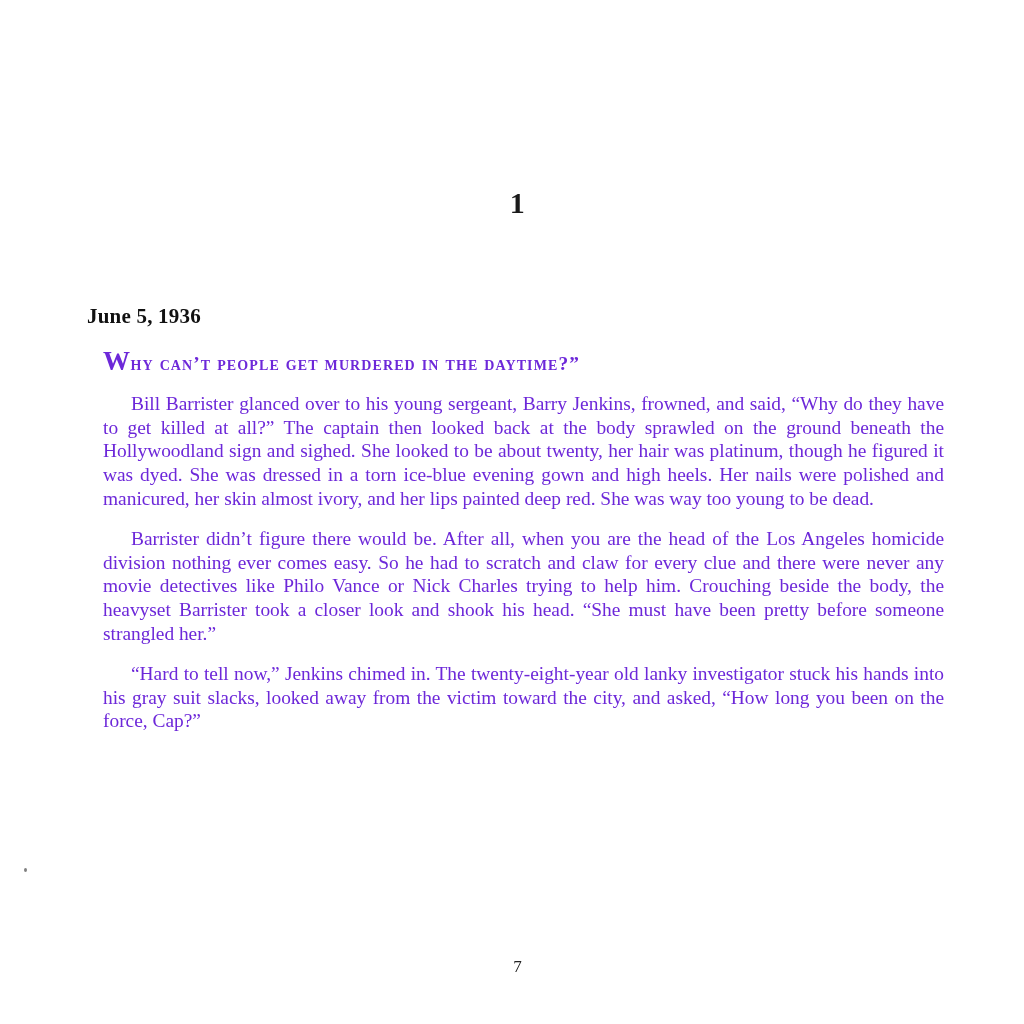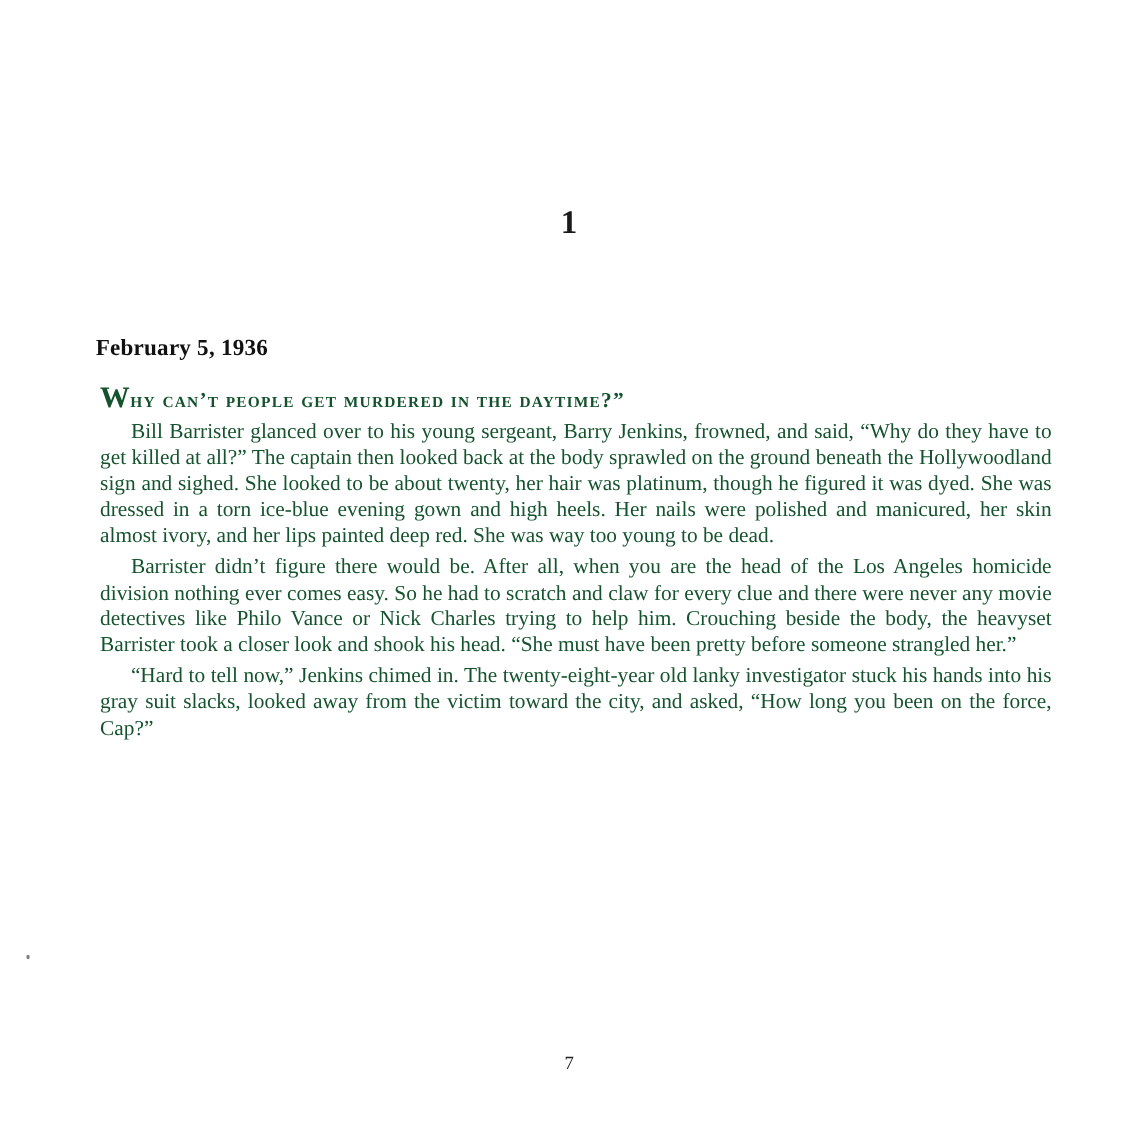--- a/index.html
+++ b/index.html
@@ -52,26 +52,26 @@
     font-size: 21px;
     font-weight: 700;
     letter-spacing: 0.2px;
     color: #111111;
     margin: 0 0 22px 0;
     line-height: 1.1;
     font-family: "Liberation Serif", "DejaVu Serif", serif;
   }
 
   p.body-para {
-    margin: 4px;
+    margin: 16px;
     font-size: 19.4px;
     line-height: 23.8px;
     text-align: justify;
     text-justify: inter-word;
-    color: #14532d;
+    color: #6d28d9;
     text-indent: 28px;
     hyphens: none;
     -webkit-hyphens: none;
   }
 
   p.body-para.first {
     text-indent: 0;
   }
 
   
@@ -119,21 +119,21 @@
 </style>
 </head>
 <body>
 
 <div class="page">
 
   <div class="chapter-number">1</div>
 
   <div class="text-block">
 
-    <div class="date-heading">February 5, 1936</div>
+    <div class="date-heading">June 5, 1936</div>
 
     <p class="body-para first">
       <span class="opening-line"><span class="drop-cap">W</span><span class="small-caps">hy can’t people get murdered in the daytime?”</span></span>
     </p>
 
     <p class="body-para">Bill Barrister glanced over to his young sergeant, Barry Jenkins, frowned, and said, “Why do they have to get killed at all?” The captain then looked back at the body sprawled on the ground beneath the Hollywoodland sign and sighed. She looked to be about twenty, her hair was platinum, though he figured it was dyed. She was dressed in a torn ice-blue evening gown and high heels. Her nails were polished and manicured, her skin almost ivory, and her lips painted deep red. She was way too young to be dead.</p>
 
 
     <p class="body-para">Barrister didn’t figure there would be. After all, when you are the head of the Los Angeles homicide division nothing ever comes easy. So he had to scratch and claw for every clue and there were never any movie detectives like Philo Vance or Nick Charles trying to help him. Crouching beside the body, the heavyset Barrister took a closer look and shook his head. “She must have been pretty before someone strangled her.”</p>
 

